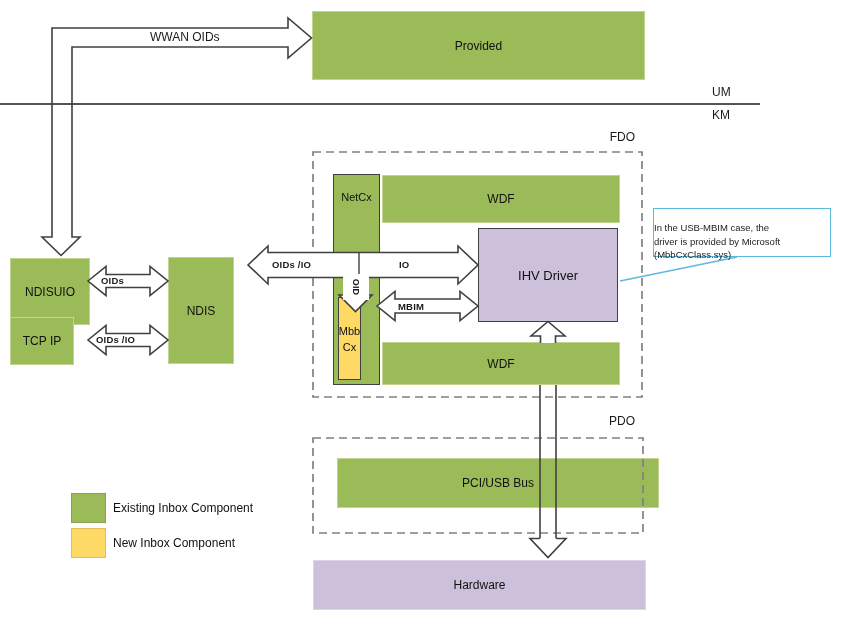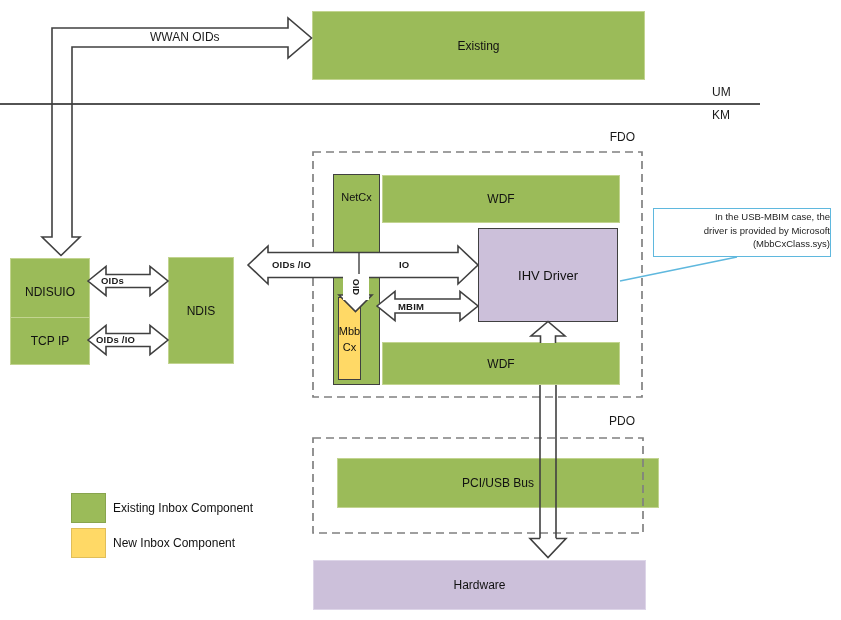--- a/index.html
+++ b/index.html
@@ -7,21 +7,21 @@
           font-family:"Liberation Sans","DejaVu Sans",sans-serif;color:#1a1a1a;}
   .box{position:absolute;display:flex;align-items:center;justify-content:center;
        font-size:12px;color:#111;box-sizing:border-box;text-align:center;}
   .green{background:#9bbb59;border:1px solid #c2d490;}
   .yellow{background:#ffd966;}
   .purple{background:#ccc0da;border:1px solid #ddd5e8;}
   .outlined{border:1.6px solid #404040;}
   
   .wwansvc{left:312px;top:11px;width:333px;height:69px;}
   .ndisuio{left:10px;top:258px;width:80px;height:67px;}
-  .tcpip{left:10px;top:317px;width:80px;height:48px;}
+  .tcpip{left:10px;top:317px;width:64px;height:48px;}
   .ndis{left:168px;top:257px;width:66px;height:107px;}
   .netcx{left:333px;top:174px;width:47px;height:211px;align-items:flex-start;
          padding-top:16px;font-size:11px;}
   .wdf-top{left:382px;top:175px;width:238px;height:48px;}
   .ihv{left:478px;top:228px;width:140px;height:94px;font-size:13px;}
   .mbbcx{left:338px;top:297px;width:23px;height:83px;flex-direction:column;
          font-size:11px;line-height:16px;}
   .wdf-bottom{left:382px;top:342px;width:238px;height:43px;}
   .pci{left:337px;top:458px;width:322px;height:50px;}
   .hardware{left:313px;top:560px;width:333px;height:50px;}
@@ -38,34 +38,34 @@
   .lbl-oids{left:101px;top:275px;width:52px;}
   .lbl-oidsio-l{left:96px;top:334px;width:62px;}
   .lbl-oidsio-m{left:272px;top:259px;width:60px;}
   .lbl-io{left:399px;top:259px;width:40px;}
   .lbl-mbim{left:398px;top:301px;width:60px;}
   .lbl-oid{left:343px;top:274px;width:26px;height:26px;display:flex;align-items:center;
            justify-content:center;transform:rotate(90deg);font-size:9px;background:#fff;}
   
   .callout{position:absolute;left:653px;top:208px;width:178px;height:49px;z-index:6;
            background:#fff;border:1.4px solid #5fb8de;box-sizing:border-box;
-           font-size:9.5px;line-height:13.5px;text-align:right;padding-top:1px;color:#222;}
+           font-size:9.5px;line-height:13.5px;text-align:left;padding-top:12px;color:#222;}
   
   .legend-row{position:absolute;left:42px;display:flex;align-items:center;z-index:2;padding-left:29px;}
   .legend-row .sw{width:35px;height:30px;border:1px solid rgba(0,0,0,0.12);box-sizing:border-box;}
   .legend-row .lt{margin-left:7px;font-size:12px;color:#111;white-space:nowrap;}
   .lg0{top:493px;} .lg1{top:528px;} .lg2{top:563px;}
 </style>
 </head>
 <body>
 
 <div class="canvas">
 
   <div class="box green wwansvc">
-      <span>Existing</span>
+      <span>Provided</span>
     </div>
   <div class="box green ndisuio">
       <span>NDISUIO</span>
     </div>
   <div class="box green tcpip">
       <span>TCP IP</span>
     </div>
   <div class="box green ndis">
       <span>NDIS</span>
     </div>

